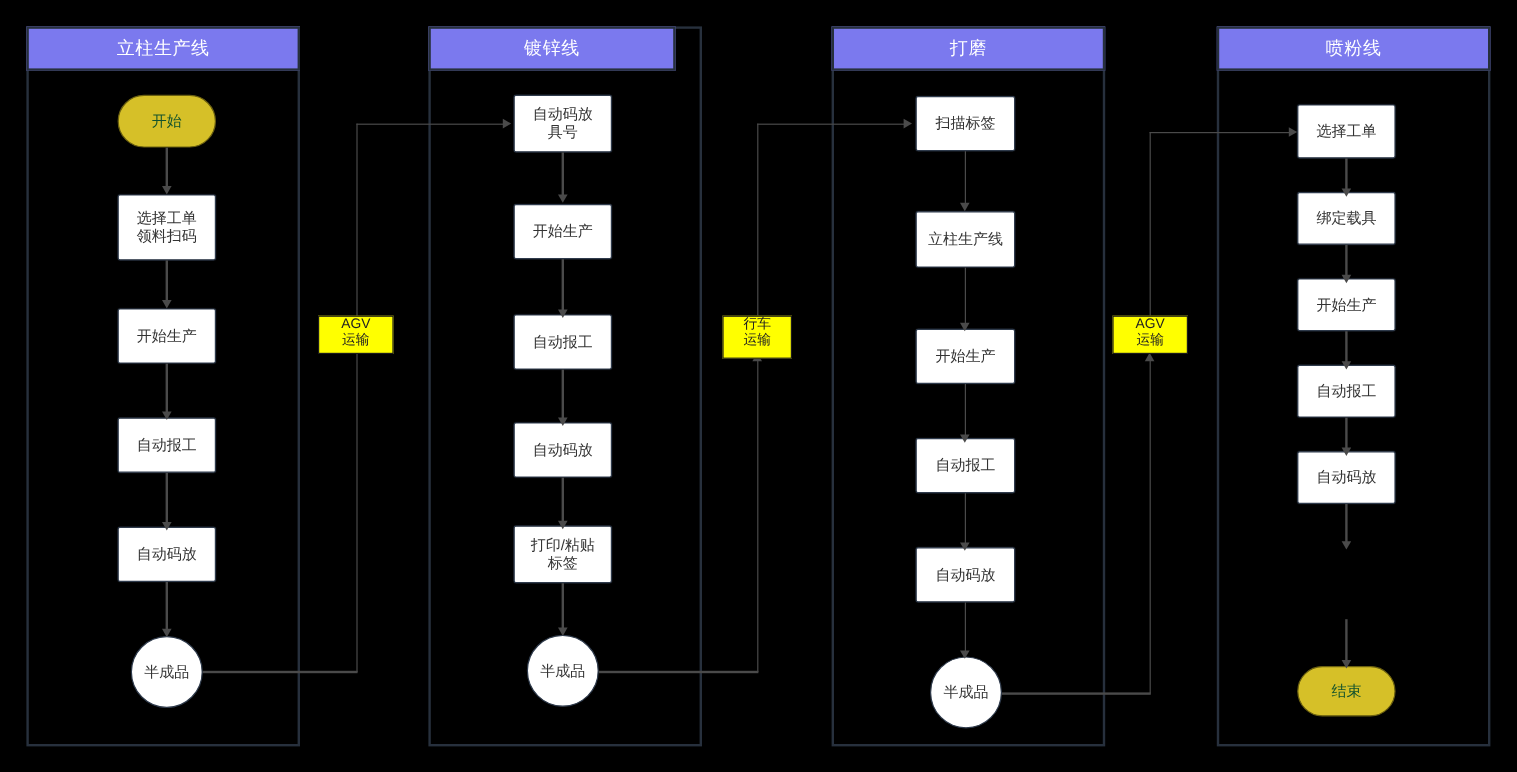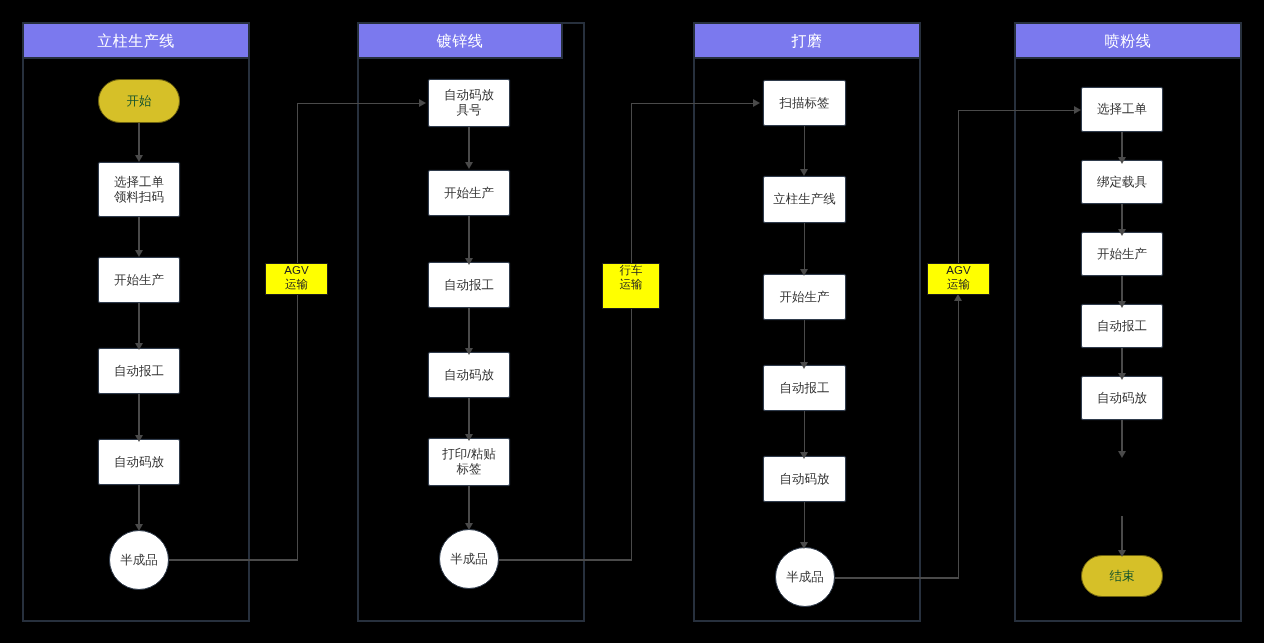--- a/index.html
+++ b/index.html
@@ -211,21 +211,21 @@
   <div class="node circle" style="left:439px; top:529px; width:60px; height:60px;">
     <span>半成品</span>
   </div>
 
   <div class="conn h" style="left:499px; top:559px; width:133px;"></div>
   <div class="conn v" style="left:630.6px; top:296px; height:264px;"></div>
   <div class="arrow-up" style="left:626.9px; top:294px;"></div>
   <div class="conn v" style="left:630.6px; top:103px; height:160px;"></div>
   <div class="conn h" style="left:630.6px; top:102.5px; width:126px;"></div>
   <div class="arrow-right" style="left:753px; top:99px;"></div>
-  <div class="xfer-label" style="left:602px; top:263px; width:58px; height:46px;">
+  <div class="xfer-label" style="left:602px; top:263px; width:58px; height:36px;">
     <span>行车
 运输</span>
   </div>
 
   <div class="lane" style="left:693px; top:22px; width:228px; height:600px;"></div>
   <div class="lane-header" style="left:693px; top:22px; width:228px; height:37px;">
     <span>打磨</span>
   </div>
 
   <div class="node process" style="left:763px; top:80px; width:83px; height:46px;">

